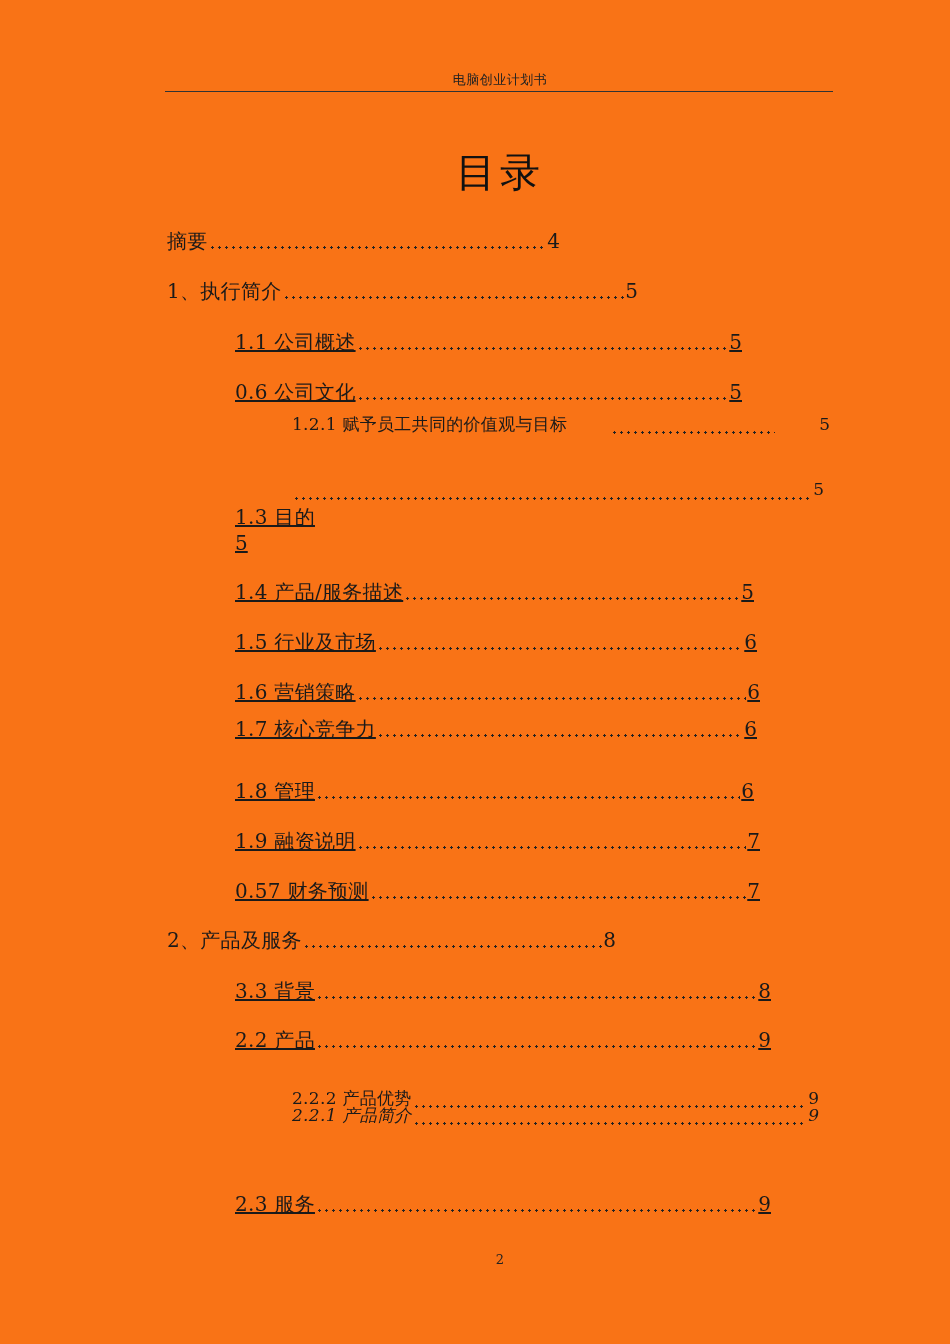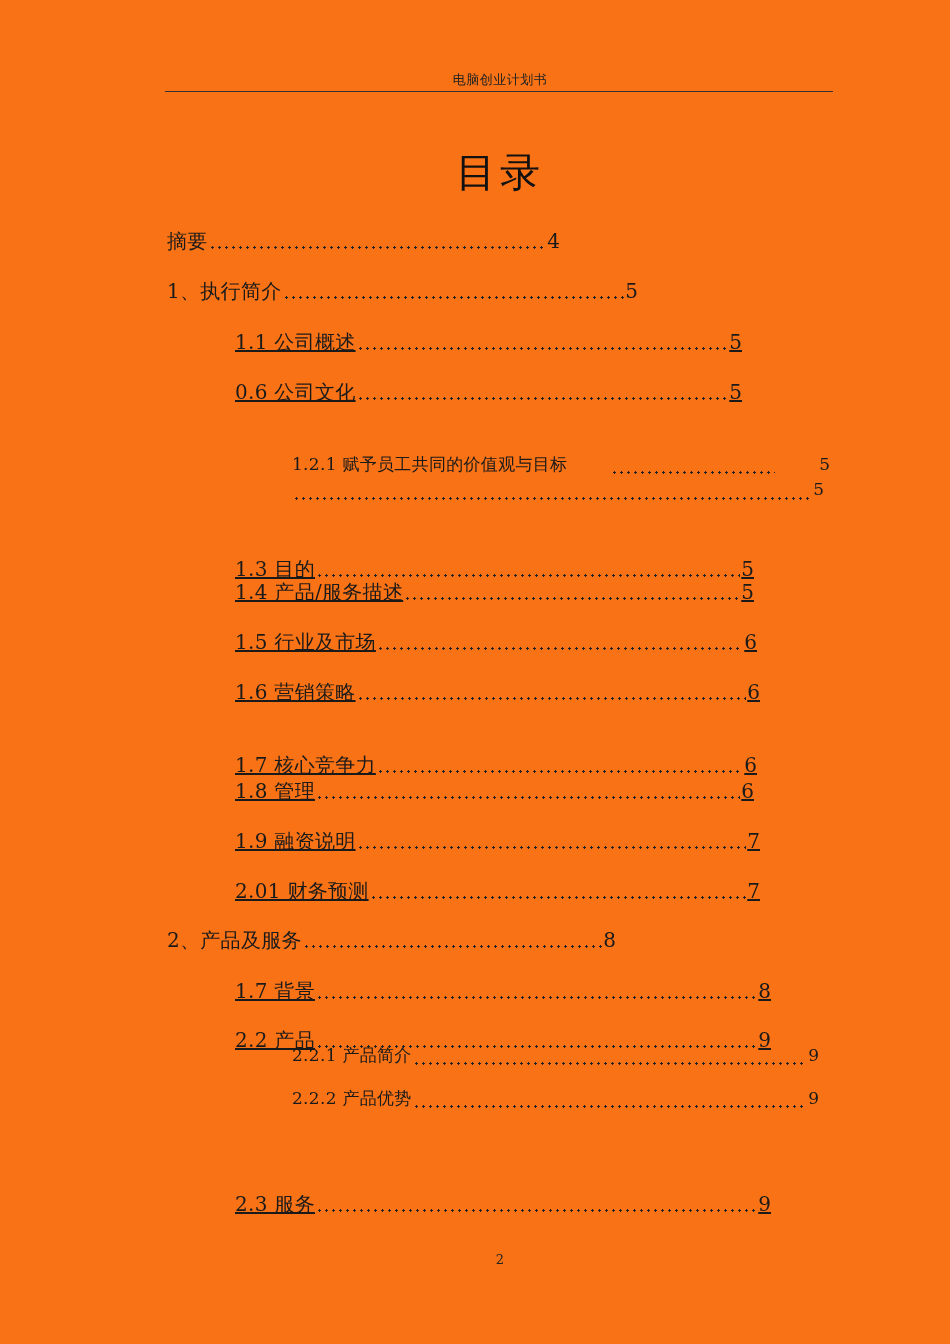--- a/index.html
+++ b/index.html
@@ -54,32 +54,32 @@
     <span class="toc-leader"></span>
     <span class="toc-page">5</span>
   </div>
 
   <div class="toc-row lvl1" style="left:235px; width:507px; top:379px;">
     <span class="toc-label">0.6 公司文化</span>
     <span class="toc-leader"></span>
     <span class="toc-page">5</span>
   </div>
 
-  <div class="toc-row lvl2" style="left:292px; width:538px; top:453px;gap:43px;">
+  <div class="toc-row lvl2" style="left:292px; width:538px; top:413px;gap:43px;">
     <span class="toc-label">1.2.1 赋予员工共同的价值观与目标</span>
     <span class="toc-leader"></span>
     <span class="toc-page">5</span>
   </div>
 
   <div class="toc-row lvl2" style="left:292px; width:532px; top:479px;">
     <span class="toc-leader"></span>
     <span class="toc-page">5</span>
   </div>
 
-  <div class="toc-row lvl1" style="left:235px; width:519px; top:556px;">
+  <div class="toc-row lvl1" style="left:235px; width:519px; top:504px;flex-direction:column;">
     <span class="toc-label">1.3 目的 </span>
     <span class="toc-leader"></span>
     <span class="toc-page">5</span>
   </div>
 
   <div class="toc-row lvl1" style="left:235px; width:519px; top:579px;">
     <span class="toc-label">1.4 产品/服务描述 </span>
     <span class="toc-leader"></span>
     <span class="toc-page">5</span>
   </div>
@@ -89,63 +89,63 @@
     <span class="toc-leader"></span>
     <span class="toc-page">6</span>
   </div>
 
   <div class="toc-row lvl1" style="left:235px; width:525px; top:679px;">
     <span class="toc-label">1.6 营销策略</span>
     <span class="toc-leader"></span>
     <span class="toc-page">6</span>
   </div>
 
-  <div class="toc-row lvl1" style="left:235px; width:522px; top:752px;justify-content:flex-end;">
+  <div class="toc-row lvl1" style="left:235px; width:522px; top:716px;justify-content:flex-end;">
     <span class="toc-label">1.7 核心竞争力</span>
     <span class="toc-leader"></span>
     <span class="toc-page">6</span>
   </div>
 
   <div class="toc-row lvl1" style="left:235px; width:519px; top:778px;">
     <span class="toc-label">1.8 管理 </span>
     <span class="toc-leader"></span>
     <span class="toc-page">6</span>
   </div>
 
   <div class="toc-row lvl1" style="left:235px; width:525px; top:828px;">
     <span class="toc-label">1.9 融资说明</span>
     <span class="toc-leader"></span>
     <span class="toc-page">7</span>
   </div>
 
   <div class="toc-row lvl1" style="left:235px; width:525px; top:878px;">
-    <span class="toc-label">2.01 财务预测 </span>
+    <span class="toc-label">0.57 财务预测 </span>
     <span class="toc-leader"></span>
     <span class="toc-page">7</span>
   </div>
 
   <div class="toc-row lvl0" style="left:167px; width:449px; top:927px;">
     <span class="toc-label">2、产品及服务</span>
     <span class="toc-leader"></span>
     <span class="toc-page">8</span>
   </div>
 
   <div class="toc-row lvl1" style="left:235px; width:536px; top:978px;">
-    <span class="toc-label">1.7 背景</span>
+    <span class="toc-label">3.3 背景</span>
     <span class="toc-leader"></span>
     <span class="toc-page">8</span>
   </div>
 
   <div class="toc-row lvl1" style="left:235px; width:536px; top:1027px;">
     <span class="toc-label">2.2 产品</span>
     <span class="toc-leader"></span>
     <span class="toc-page">9</span>
   </div>
 
-  <div class="toc-row lvl2" style="left:292px; width:527px; top:1044px;">
+  <div class="toc-row lvl2" style="left:292px; width:527px; top:1104px;font-style:italic;">
     <span class="toc-label">2.2.1 产品简介</span>
     <span class="toc-leader"></span>
     <span class="toc-page">9</span>
   </div>
 
   <div class="toc-row lvl2" style="left:292px; width:527px; top:1087px;">
     <span class="toc-label">2.2.2 产品优势</span>
     <span class="toc-leader"></span>
     <span class="toc-page">9</span>
   </div>

